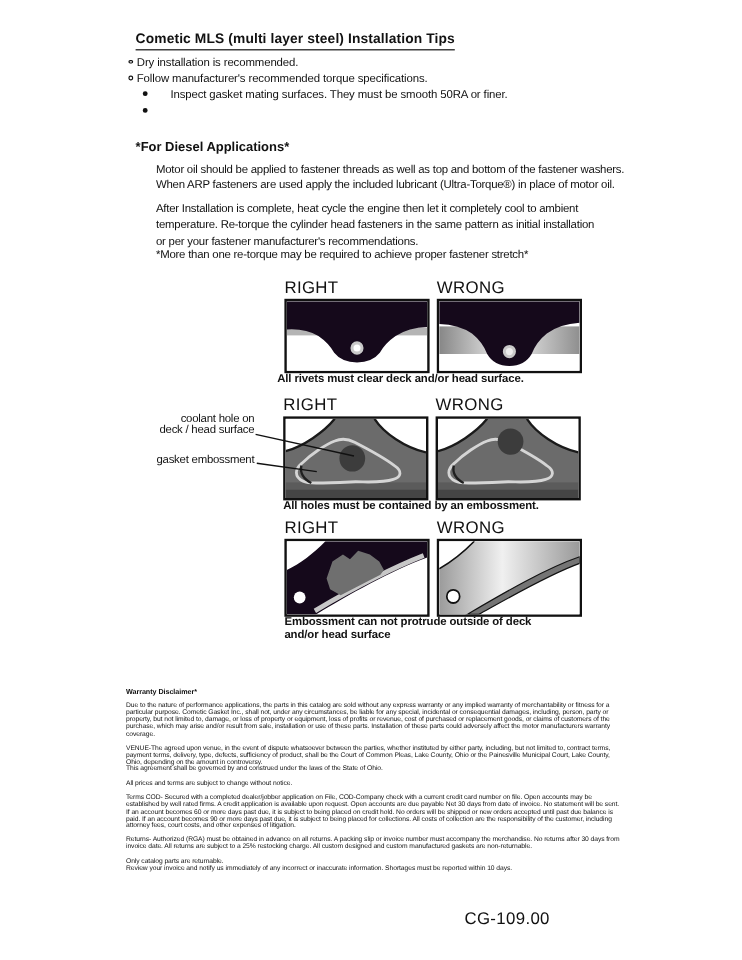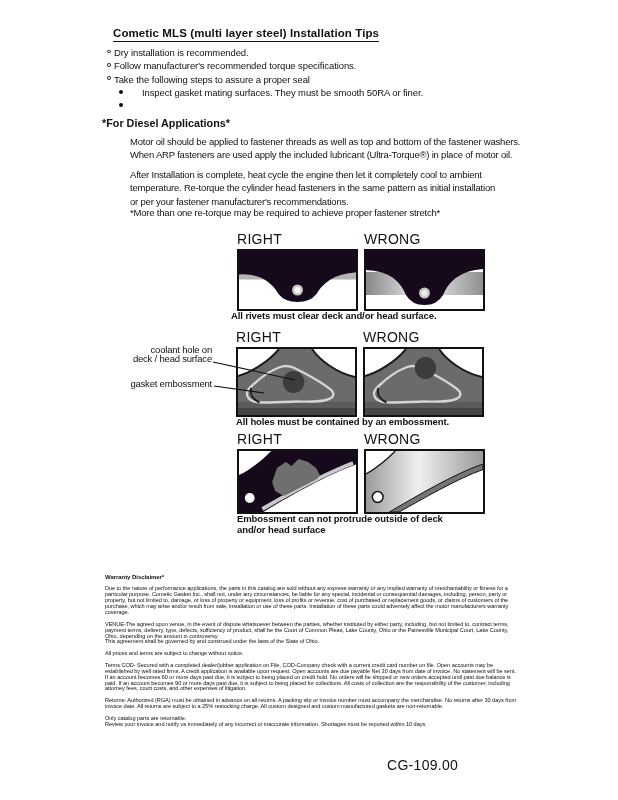--- a/index.html
+++ b/index.html
@@ -10,21 +10,21 @@
   }
   .title {
     position:absolute; left:113px; top:27px; font-size:11.5px; font-weight:bold;
     letter-spacing:0.1px; border-bottom:1.6px solid #111; padding-bottom:1.5px;
   }
   .tips { position:absolute; left:107px; top:47px; width:420px; font-size:9.5px; letter-spacing:-0.1px; }
   .tip-row { display:flex; align-items:flex-start; height:13.4px; }
   .tip-row.sub { margin-left:12px;gap:16px; }
   .o-marker { width:3.6px; height:3.6px; border:1px solid #111; border-radius:50%; margin:2.6px 3.4px 0 0; flex:none; }
   .dot-marker { width:3.8px; height:3.8px; background:#111; border-radius:50%; margin:2.6px 3.2px 0 0; flex:none; }
-  .diesel-heading { position:absolute; left:102px; top:117px; font-size:10.8px; font-weight:bold; }
+  .diesel-heading { position:absolute; left:113px; top:117px; font-size:10.8px; font-weight:bold; }
   .body-para { position:absolute; left:130px; width:400px; font-size:9.5px; line-height:13.4px; letter-spacing:-0.2px; white-space:pre-line; }
   .p1 { top:135px; }
   .p2 { top:168px; }
   .note { top:206px; }
 
   .pair { position:absolute; }
   .pair1 { left:237px; top:231px; }
   .pair2 { left:236px; top:329px; }
   .pair3 { left:237px; top:431px; }
   .labels { display:flex; gap:6px; margin-bottom:2px; }
@@ -53,24 +53,20 @@
   <div class="title">Cometic MLS (multi layer steel) Installation Tips</div>
 
   <div class="tips">
     <div class="tip-row">
       <span class="o-marker"></span>
       <span>Dry installation is recommended.</span>
     </div>
     <div class="tip-row">
       <span class="o-marker"></span>
       <span>Follow manufacturer's recommended torque specifications.</span>
-    </div>
-    <div class="tip-row">
-      <span class="o-marker"></span>
-      <span>Take the following steps to assure a proper seal</span>
     </div>
     <div class="tip-row sub">
       <span class="dot-marker"></span>
       <span>Inspect gasket mating surfaces.  They must be smooth 50RA or finer.</span>
     </div>
     <div class="tip-row sub">
       <span class="dot-marker"></span>
     </div>
   </div>
 

